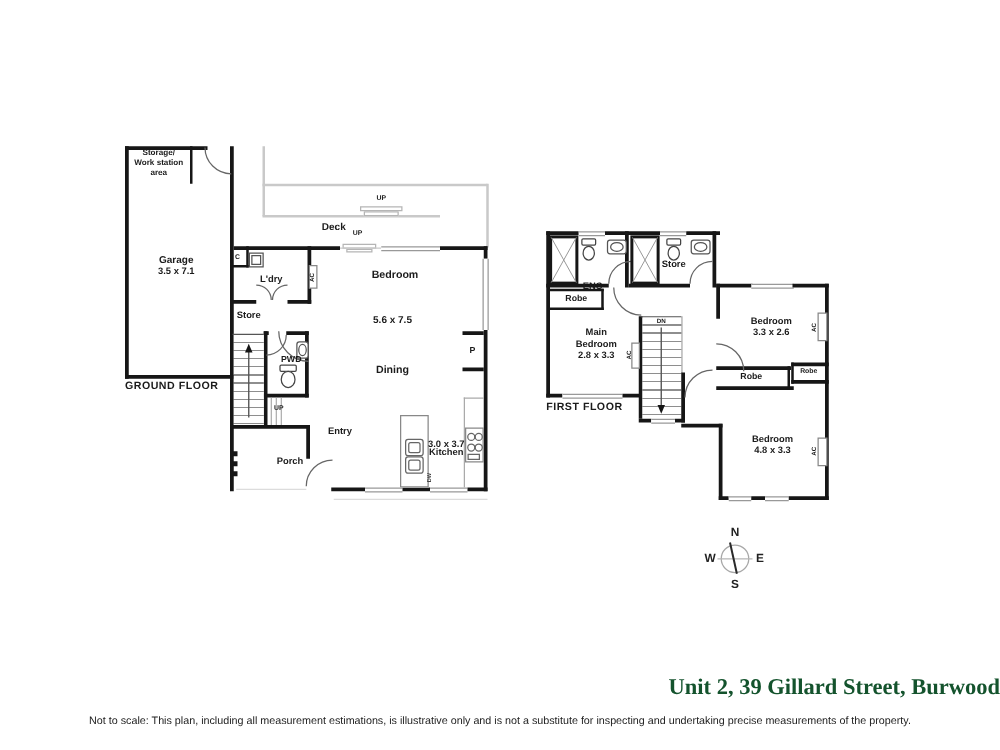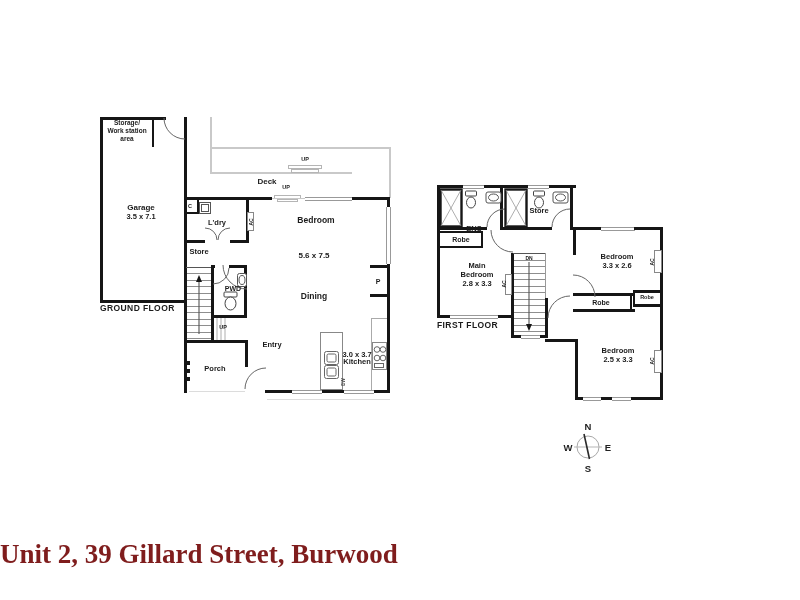--- a/index.html
+++ b/index.html
@@ -16,22 +16,22 @@
   .stairsv{position:absolute;background:repeating-linear-gradient(to bottom,#fff 0 5.5px,#8e8e8e 5.5px 6.5px);}
   .lbl{position:absolute;font-weight:bold;color:#1b1b1b;transform:translate(-50%,-50%);
        white-space:nowrap;text-align:center;line-height:1;}
   .r90{transform:translate(-50%,-50%) rotate(-90deg);}
   .lab-left{position:absolute;font-weight:bold;color:#1b1b1b;transform:translate(0,-50%);
        white-space:nowrap;letter-spacing:.4px;}
   .s45{font-size:4.5px;color:#444;} .s5{font-size:5px;} .s55{font-size:5.5px;} .s65{font-size:6.5px;} .s7{font-size:7px;} .s75{font-size:7.5px;}
   .s8{font-size:8px;} .s85{font-size:8.5px;}
   #brand{position:absolute;top:14px;left:0;right:0;text-align:center;margin:0;
        font-family:"Liberation Serif",serif;font-weight:bold;font-size:34px;color:#1a1a1a;letter-spacing:1px;}
-  #address{position:absolute;top:539px;left:0;right:0;text-align:left;
-       font-family:"Liberation Serif",serif;font-weight:bold;font-size:27px;color:#7f1d1d;}
+  #address{position:absolute;top:539px;left:0;right:0;text-align:right;
+       font-family:"Liberation Serif",serif;font-weight:bold;font-size:18px;color:#14532d;}
   #disclaimer{position:absolute;top:571px;left:0;right:0;text-align:center;
        font-size:8.6px;color:#222;}
   svg{position:absolute;overflow:visible;}
   #compass{position:absolute;left:556px;top:418px;width:64px;height:60px;}
   .cl{position:absolute;font-weight:bold;font-size:9.5px;color:#222;transform:translate(-50%,-50%);}
 </style>
 </head>
 <body>
 
 <div id="sheet">
@@ -152,21 +152,21 @@
   <div class="lbl s75" style="left:217px;top:223px;">L'dry</div>
   <div class="lbl s75" style="left:199px;top:252px;">Store</div>
   <div class="lbl s7" style="left:233px;top:288px;">PWD</div>
   <div class="lbl s85" style="left:316px;top:220px;">Bedroom</div>
   <div class="lbl s8" style="left:314px;top:256px;">5.6 x 7.5</div>
   <div class="lbl s85" style="left:314px;top:296px;">Dining</div>
   <div class="lbl s75" style="left:357px;top:362px;">Kitchen</div>
   <div class="lbl s75" style="left:357px;top:355px;">3.0 x 3.7</div>
   <div class="lbl s8" style="left:267px;top:182px;">Deck</div>
   <div class="lbl s75" style="left:272px;top:345px;">Entry</div>
-  <div class="lbl s75" style="left:215px;top:369px;">Porch</div>
+  <div class="lbl s75" style="left:232px;top:369px;">Porch</div>
   <div class="lbl s55" style="left:190px;top:207px;">C</div>
   <div class="lbl s7" style="left:378px;top:281px;">P</div>
   <div class="lbl s55" style="left:305px;top:160px;">UP</div>
   <div class="lbl s55" style="left:286px;top:188px;">UP</div>
   <div class="lbl s55" style="left:223px;top:328px;">UP</div>
   <div class="lbl s5 r90" style="left:251px;top:222px;">AC</div>
   <div class="lbl s45 r90" style="left:344px;top:382px;">DW</div>
 
   <div class="w" style="left:437px;top:185px;width:26px;height:3px;"></div>
   <div class="winh" style="left:463px;top:185px;width:21px;"></div>
@@ -273,32 +273,33 @@
   <div class="lbl s75" style="left:477px;top:266px;">Main</div>
   <div class="lbl s75" style="left:477px;top:275px;">Bedroom</div>
   <div class="lbl s75" style="left:477px;top:284px;">2.8 x 3.3</div>
   <div class="lab-left s85" style="left:437px;top:325px;">FIRST FLOOR</div>
   <div class="lbl s5" style="left:529px;top:258px;">DN</div>
   <div class="lbl s75" style="left:617px;top:257px;">Bedroom</div>
   <div class="lbl s75" style="left:617px;top:266px;">3.3 x 2.6</div>
   <div class="lbl s7" style="left:601px;top:302px;">Robe</div>
   <div class="lbl s55" style="left:647px;top:298px;">Robe</div>
   <div class="lbl s75" style="left:618px;top:351px;">Bedroom</div>
-  <div class="lbl s75" style="left:618px;top:360px;">2.5 x 3.3</div>
+  <div class="lbl s75" style="left:618px;top:360px;">4.8 x 3.3</div>
   <div class="lbl s5 r90" style="left:504px;top:284px;">AC</div>
   <div class="lbl s5 r90" style="left:652px;top:262px;">AC</div>
   <div class="lbl s5 r90" style="left:652px;top:361px;">AC</div>
 
   <div id="compass">
     <svg style="left:0;top:0;" width="64" height="60" viewBox="0 0 64 60">
       <circle cx="32" cy="29" r="11" fill="none" stroke="#a8a8a8" stroke-width="1"></circle>
       <line x1="18" y1="29" x2="46" y2="29" stroke="#b5b5b5" stroke-width="1"></line>
       <line x1="33.5" y1="41" x2="28" y2="16" stroke="#2a2a2a" stroke-width="1.6"></line>
     </svg>
     <div class="cl" style="left:32px;top:8px;">N</div>
     <div class="cl" style="left:12px;top:29px;">W</div>
     <div class="cl" style="left:52px;top:29px;">E</div>
     <div class="cl" style="left:32px;top:50px;">S</div>
   </div>
 
   <div id="address">Unit 2, 39 Gillard Street, Burwood</div>
+  <div id="disclaimer">Not to scale: This plan, including all measurement estimations, is illustrative only and is not a substitute for inspecting and  undertaking precise measurements of the property.</div>
 
 </div>
 
 </body></html>

